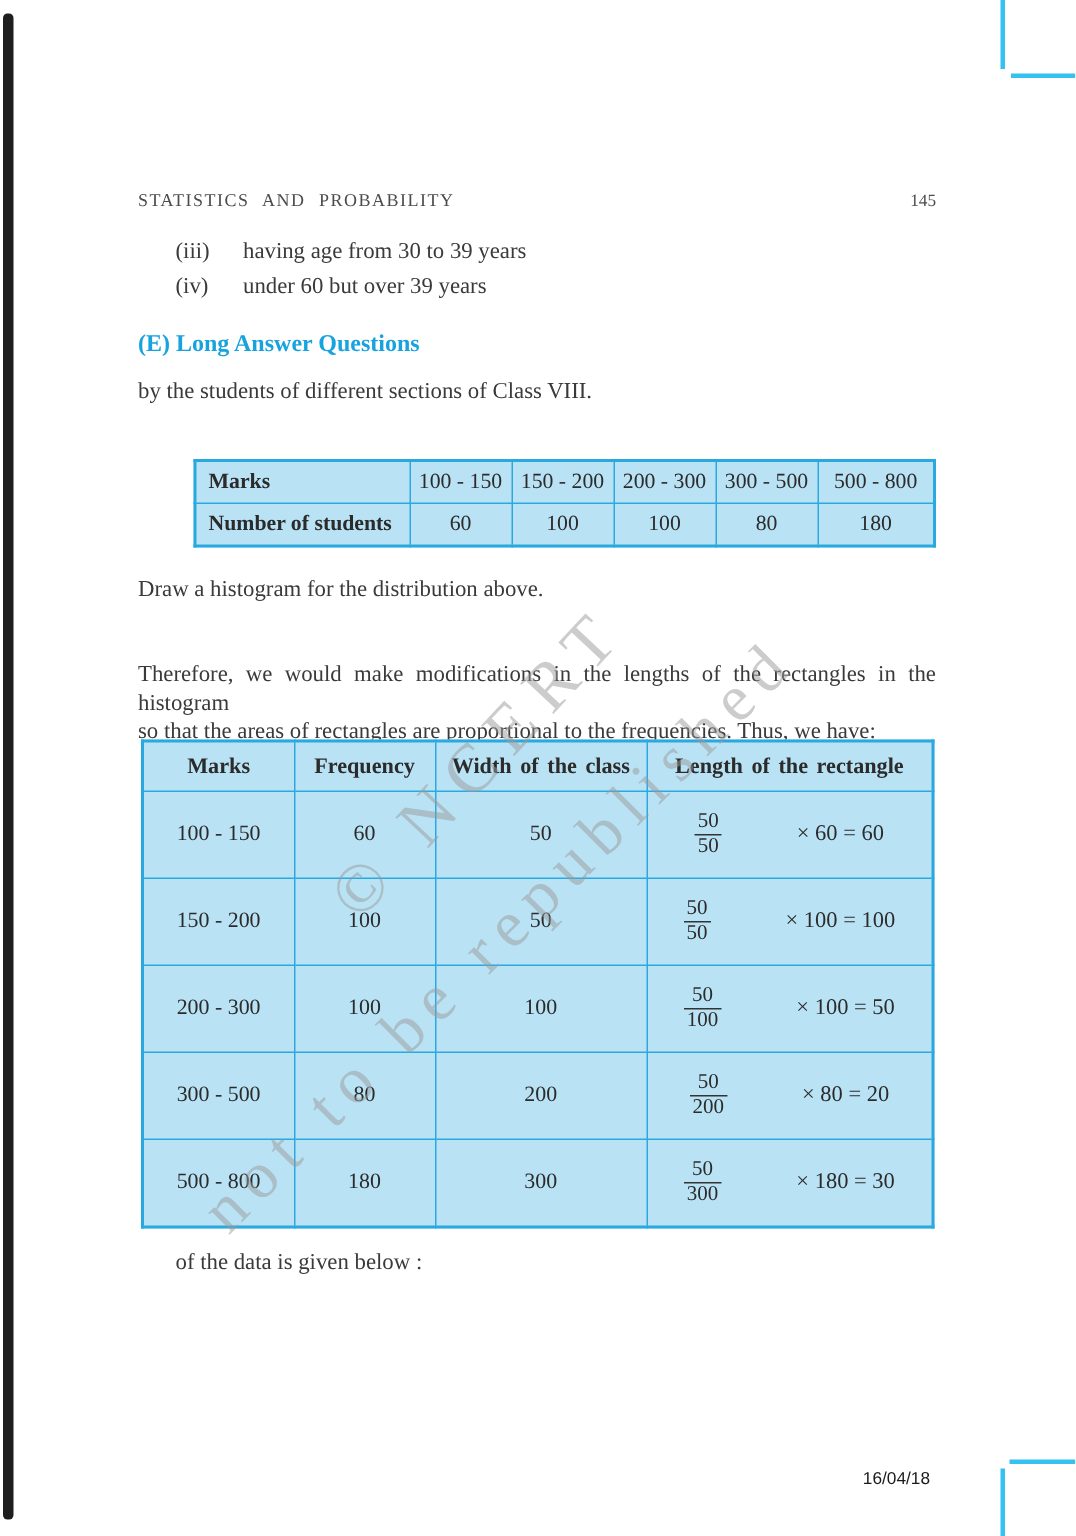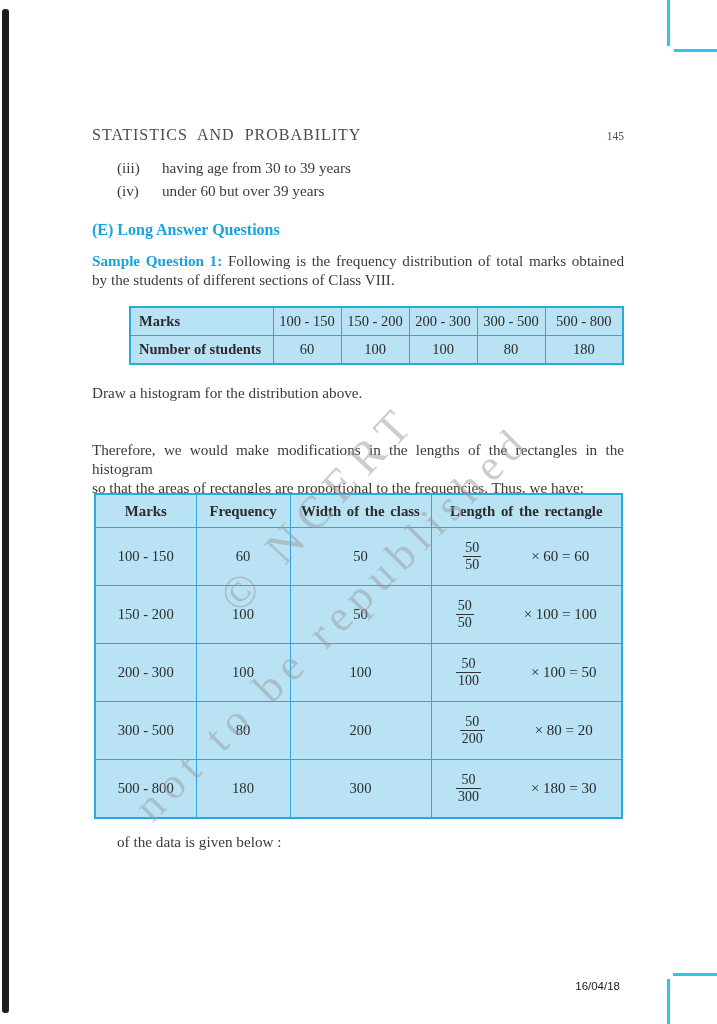--- a/index.html
+++ b/index.html
@@ -8,21 +8,21 @@
   
   .edge-bar{position:absolute;left:2px;top:9px;width:7px;height:1004px;background:#1e1e1e;border-radius:3px;}
   
   .cmark{position:absolute;background:#35c2f0;}
   .cmark.tr-v{left:667px;top:0;width:3px;height:46px;}
   .cmark.tr-h{left:674px;top:49px;width:43px;height:3px;}
   .cmark.br-h{left:673px;top:973px;width:44px;height:3px;}
   .cmark.br-v{left:667px;top:979px;width:3px;height:45px;}
   
   .runhead{position:absolute;left:92px;top:126px;width:532px;display:flex;justify-content:space-between;align-items:baseline;}
-  .runhead .title{font-size:16px;letter-spacing:1px;word-spacing:5px;color:#4c4c4c;}
+  .runhead .title{font-size:12px;letter-spacing:1px;word-spacing:5px;color:#4c4c4c;}
   .runhead .pnum{font-size:11.5px;color:#4c4c4c;}
   
   .li{position:absolute;left:117px;font-size:15.2px;}
   .li .mk{display:inline-block;width:45px;}
   
   .cyan{color:#18a3df;font-weight:bold;}
   .sechead{position:absolute;left:92px;top:221px;font-size:16px;font-weight:bold;color:#18a3df;}
   .para{position:absolute;left:92px;width:532px;font-size:15.2px;line-height:19px;}
   .jline{text-align:justify;text-align-last:justify;}
   
@@ -70,21 +70,20 @@
   <div class="li" style="top:159px;">
     <span class="mk">(iii)</span><span>having age from 30 to 39 years</span>
   </div>
   <div class="li" style="top:182px;">
     <span class="mk">(iv)</span><span>under 60 but over 39 years</span>
   </div>
 
   <h2 class="sechead" style="margin:0;">(E) Long Answer Questions</h2>
 
   <div class="para" style="top:251px;">
-    <div class="jline"><span class="cyan">Sample Question 1:</span> <span>Following is the frequency distribution of total marks obtained</span></div>
     <div>by the students of different sections of Class VIII.</div>
   </div>
 
   <table class="t1">
     <colgroup>
         <col style="width:143px">
         <col style="width:68px">
         <col style="width:68px">
         <col style="width:68px">
         <col style="width:68px">

